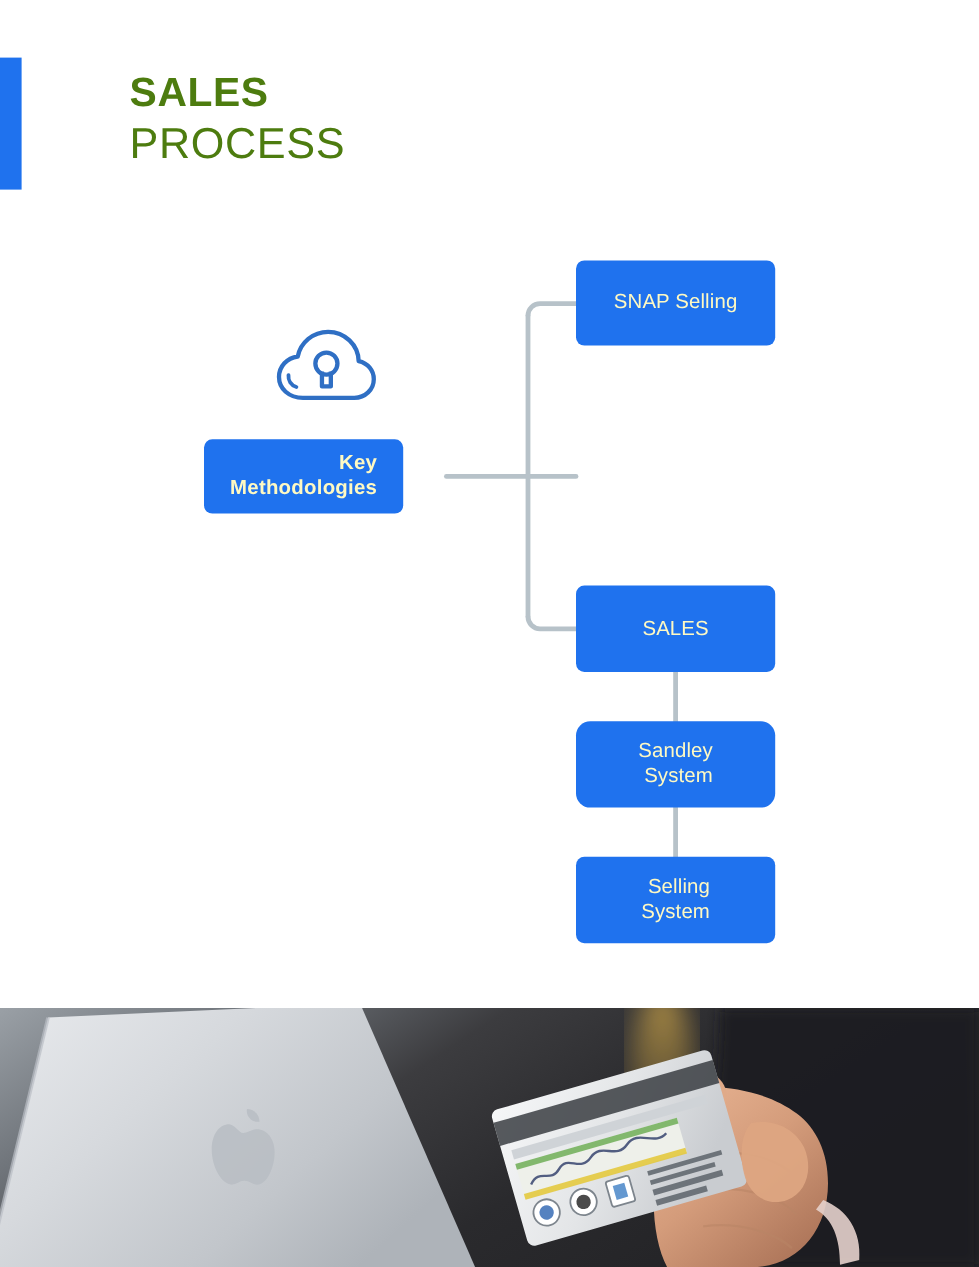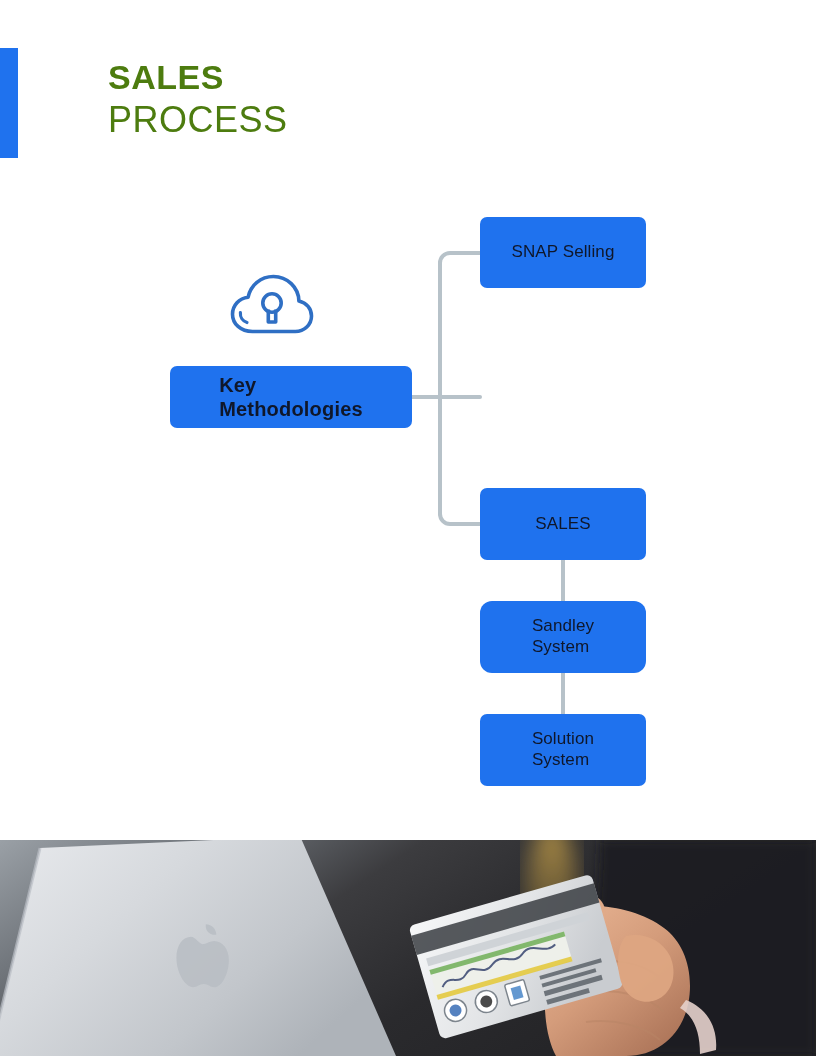--- a/index.html
+++ b/index.html
@@ -81,36 +81,36 @@
     left: 228px;
     top: 272px;
     width: 88px;
     height: 66px;
   }
 
   .node {
     position: absolute;
     background: #1f72ee;
     border-radius: 7px;
-    color: #0f172a;
+    color: #fef9c3;
     display: flex;
     align-items: center;
     justify-content: center;
-    text-align: left;
+    text-align: right;
     line-height: 1.22;
     pointer-events: auto;
     cursor: pointer;
   }
 
   .node.root {
     left: 170px;
     top: 366px;
-    width: 242px;
+    width: 166px;
     height: 62px;
-    font-size: 20px;
+    font-size: 17px;
     font-weight: 700;
     letter-spacing: 0.2px;
   }
 
   .node.leaf {
     left: 480px;
     width: 166px;
     font-size: 17px;
     font-weight: 400;
     letter-spacing: 0.1px;
@@ -199,21 +199,21 @@
 
     <div class="node leaf node-sandley">
       <span>
         <span>Sandley</span><br>
         <span>System</span>
       </span>
     </div>
 
     <div class="node leaf node-solution">
       <span>
-        <span>Solution</span><br>
+        <span>Selling</span><br>
         <span>System</span>
       </span>
     </div>
 
   </div>
 
   <div class="photo">
     <svg viewBox="0 0 816 216" preserveAspectRatio="none">
       <defs>
         <linearGradient id="bgGrad" x1="0" y1="0" x2="1" y2="0.4">

